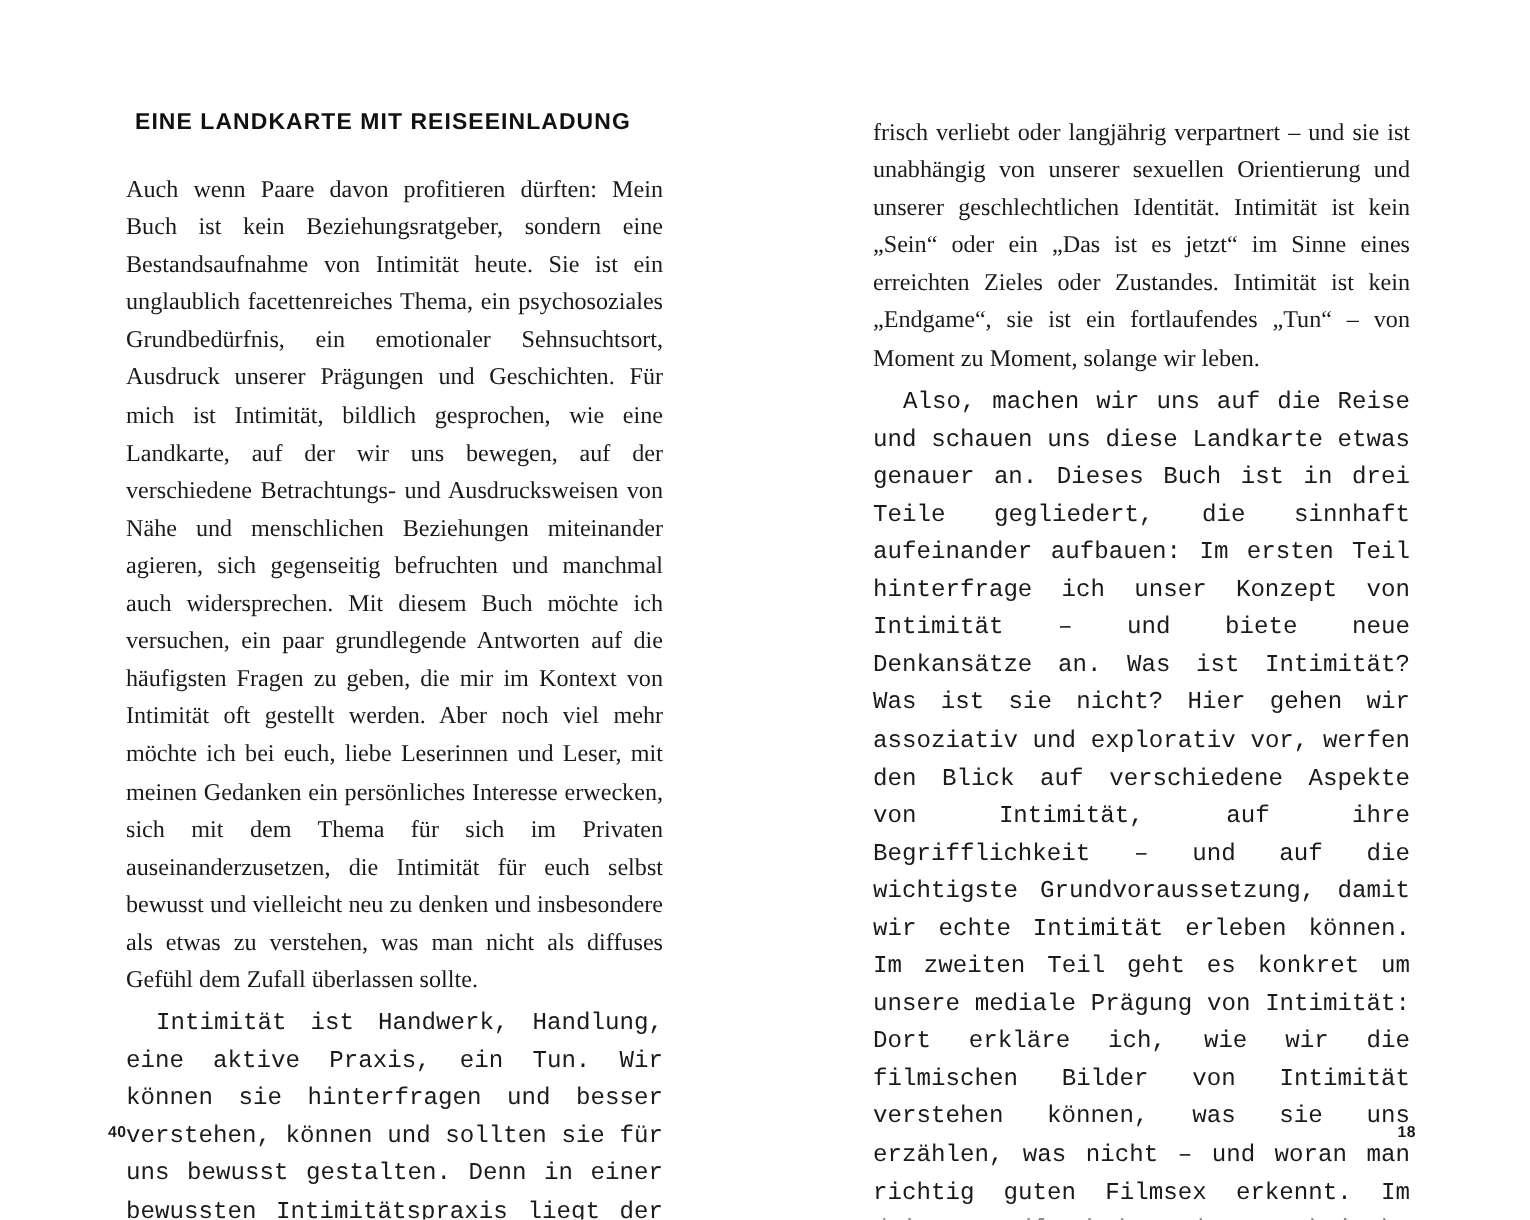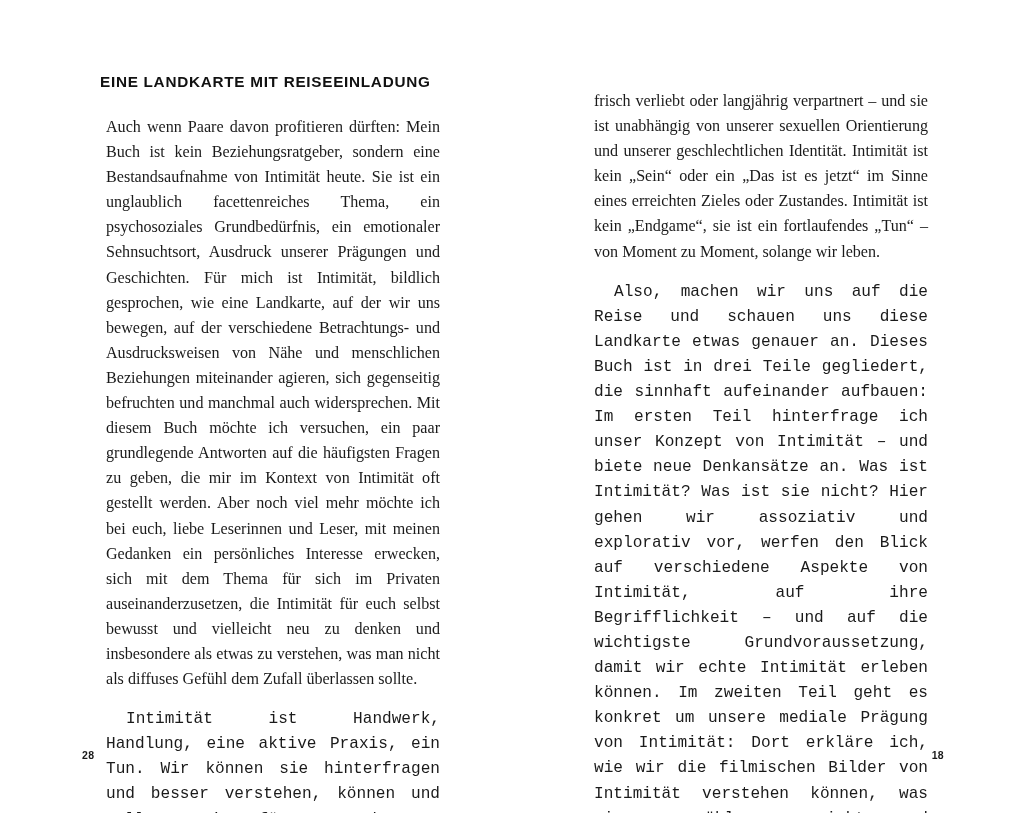--- a/index.html
+++ b/index.html
@@ -23,21 +23,21 @@
     box-sizing: border-box;
   }
 
   .page {
     position: absolute;
     top: 0;
     height: 813px;
     box-sizing: border-box;
   }
 
-  .page-left  { left: 12px;   width: 510px; }
+  .page-left  { left: 2px;   width: 510px; }
   .page-right { left: 510px; width: 510px; }
 
   .column {
     position: absolute;
     top: 72px;
     width: 366px;
   }
   .page-left .column  { left: 78px; }
   .page-right .column { left: 68px; }
 
@@ -53,21 +53,21 @@
     white-space: nowrap;
   }
 
   .body-text {
     font-family: "Liberation Serif", "DejaVu Serif", serif;
     font-size: 16.1px;
     line-height: 25.1px;
     text-align: justify;
     text-justify: inter-word;
     color: #1a1a1a;
-    margin: 16px;
+    margin: 4px;
     hyphens: manual;
     -webkit-hyphens: manual;
   }
 
   .body-text + .body-text {
     text-indent: 20px;
     font-family: Liberation Mono, monospace;
   }
 
   .page-number {
@@ -96,21 +96,21 @@
   <div class="page page-left">
     <div class="column">
       <h1 class="chapter-title">EINE LANDKARTE MIT REISEEINLADUNG</h1>
 
       <p class="body-text">Auch wenn Paare davon profitieren dürften: Mein Buch ist kein Beziehungsratgeber, sondern eine Bestandsaufnahme von Intimität heute. Sie ist ein unglaublich facettenreiches Thema, ein psychosoziales Grundbedürfnis, ein emotionaler Sehnsuchtsort, Ausdruck unserer Prägungen und Geschichten. Für mich ist Intimität, bildlich gesprochen, wie eine Landkarte, auf der wir uns bewegen, auf der verschiedene Betrachtungs- und Ausdrucksweisen von Nähe und menschlichen Beziehungen miteinander agieren, sich gegenseitig befruchten und manchmal auch widersprechen. Mit diesem Buch möchte ich versuchen, ein paar grundlegende Antworten auf die häufigsten Fragen zu geben, die mir im Kontext von Intimität oft gestellt werden. Aber noch viel mehr möchte ich bei euch, liebe Leserinnen und Leser, mit meinen Gedanken ein persönliches Interesse erwecken, sich mit dem Thema für sich im Privaten auseinanderzusetzen, die Intimität für euch selbst bewusst und vielleicht neu zu denken und insbesondere als etwas zu verstehen, was man nicht als diffuses Gefühl dem Zufall überlassen sollte.</p>
 
       <p class="body-text">Intimität ist Handwerk, Handlung, eine aktive Praxis, ein Tun. Wir können sie hinterfragen und besser verstehen, können und sollten sie für uns bewusst gestalten. Denn in einer bewussten Intimitätspraxis liegt der Schlüssel für eine erfüllendere Verbindung mit uns selbst und mit anderen Menschen, die uns wirklich nähren kann.</p>
 
     </div>
 
-    <div class="page-number">28</div>
+    <div class="page-number">40</div>
   </div>
 
   <div class="page page-right">
     <div class="column">
       <p class="body-text">frisch verliebt oder langjährig verpartnert – und sie ist unabhängig von unserer sexuellen Orientierung und unserer geschlechtlichen Identität. Intimität ist kein „Sein“ oder ein „Das ist es jetzt“ im Sinne eines erreichten Zieles oder Zustandes. Intimität ist kein „Endgame“, sie ist ein fortlaufendes „Tun“ – von Moment zu Moment, solange wir leben.</p>
 
       <p class="body-text">Also, machen wir uns auf die Reise und schauen uns diese Landkarte etwas genauer an. Dieses Buch ist in drei Teile gegliedert, die sinnhaft aufeinander aufbauen: Im ersten Teil hinterfrage ich unser Konzept von Intimität – und biete neue Denkansätze an. Was ist Intimität? Was ist sie nicht? Hier gehen wir assoziativ und explorativ vor, werfen den Blick auf verschiedene Aspekte von Intimität, auf ihre Begrifflichkeit – und auf die wichtigste Grundvoraussetzung, damit wir echte Intimität erleben können. Im zweiten Teil geht es konkret um unsere mediale Prägung von Intimität: Dort erkläre ich, wie wir die filmischen Bilder von Intimität verstehen können, was sie uns erzählen, was nicht – und woran man richtig guten Filmsex erkennt. Im dritten Teil wird es dann praktisch, und ich übergebe an dich, lieber Leser: In Form von konkreten Übungen lernst du, achtsame und bewusste Intimität in deiner Beziehung zu leben.</p>
     </div>
 
     <div class="page-number">18</div>

